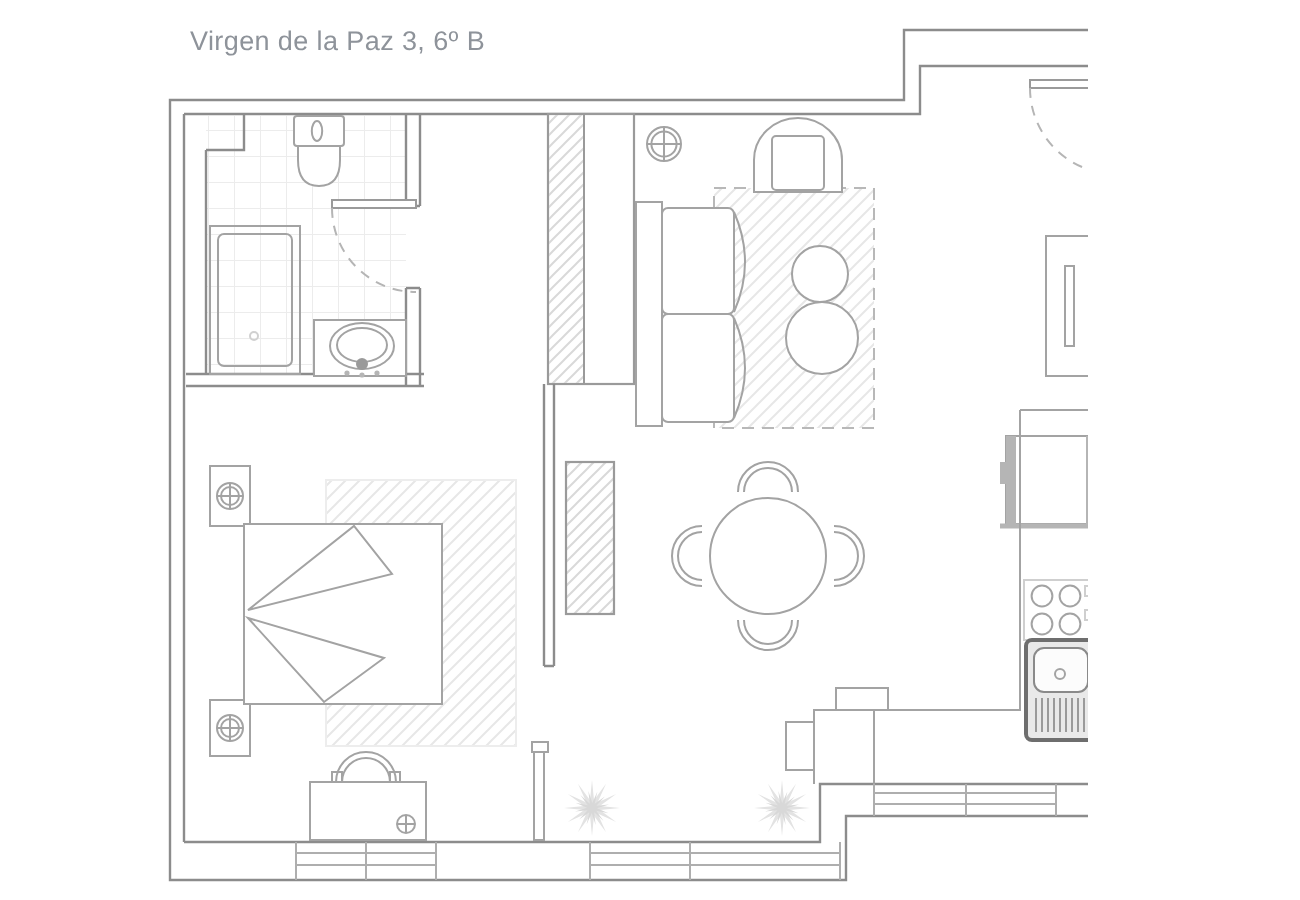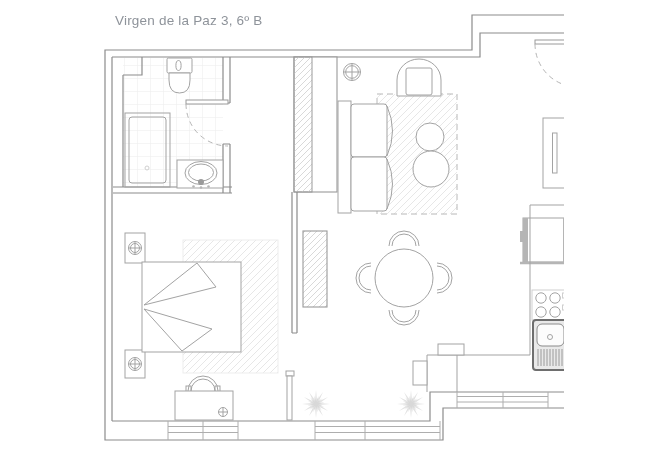--- a/index.html
+++ b/index.html
@@ -8,21 +8,21 @@
     --furn:#a3a3a3;
     --furn2:#b5b5b5;
     --dark:#6e6e6e;
     --tile:#ececec;
     --hatch:#e7e7e7;
     --plant:#e0e0e0;
     --title:#8e939a;
   }
   html,body{margin:0;padding:0;background:var(--bg);}
   .page{position:relative;width:544px;height:450px;background:var(--bg);overflow:hidden;
-        font-family:"Liberation Sans", sans-serif;margin-left:20px;}
+        font-family:"Liberation Sans", sans-serif;}
   .plan-title{position:absolute;left:95px;top:13px;font-size:13.5px;color:var(--title);
               letter-spacing:.2px;}
   svg{position:absolute;left:0;top:0;}
   .w{stroke:var(--wall);stroke-width:1.2;fill:none;}
   .f{stroke:var(--furn);stroke-width:1;fill:#fff;}
   .fn{stroke:var(--furn);stroke-width:1;fill:none;}
   .lt{stroke:#cfcfcf;stroke-width:1;fill:none;}
 </style>
 </head>
 <body>

